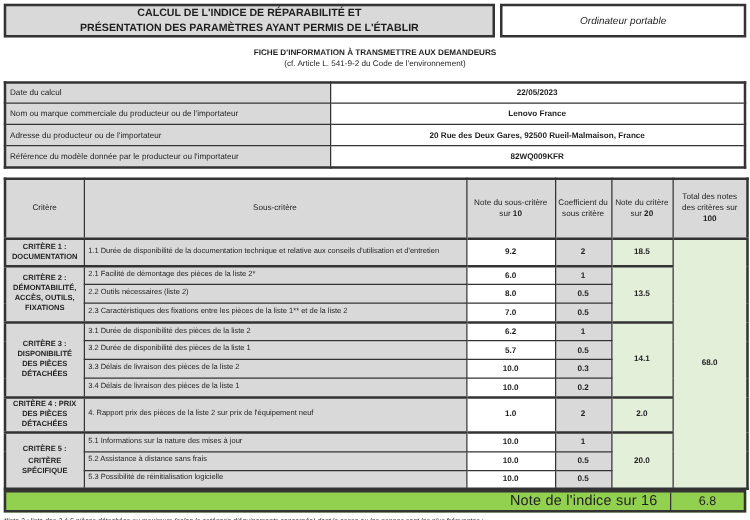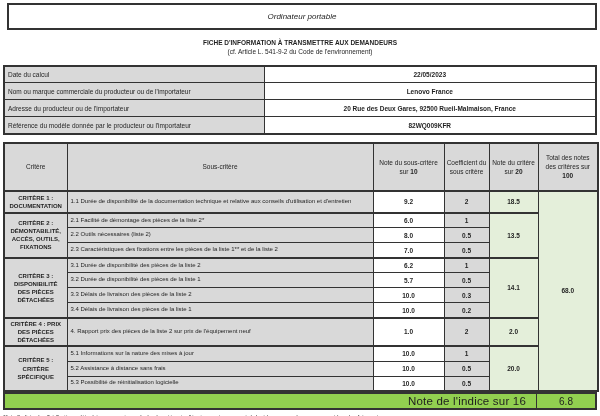--- a/index.html
+++ b/index.html
@@ -79,20 +79,24 @@
 
   
   .footnotes { margin-top: 3px; font-size: 5.6px; font-style: italic; line-height: 1.5; color: #2a2a2a; }
 </style>
 </head>
 <body>
 
 <div class="page">
 
   <div class="top-row">
+    <div class="title-box">
+      <div>CALCUL DE L'INDICE DE RÉPARABILITÉ ET</div>
+      <div>PRÉSENTATION DES PARAMÈTRES AYANT PERMIS DE L'ÉTABLIR</div>
+    </div>
     <div class="product-box">
       <span>Ordinateur portable</span>
     </div>
   </div>
 
   <div class="subtitle">
     <div class="l1">FICHE D'INFORMATION À TRANSMETTRE AUX DEMANDEURS</div>
     <div class="l2">(cf. Article L. 541-9-2 du Code de l'environnement)</div>
   </div>
 

